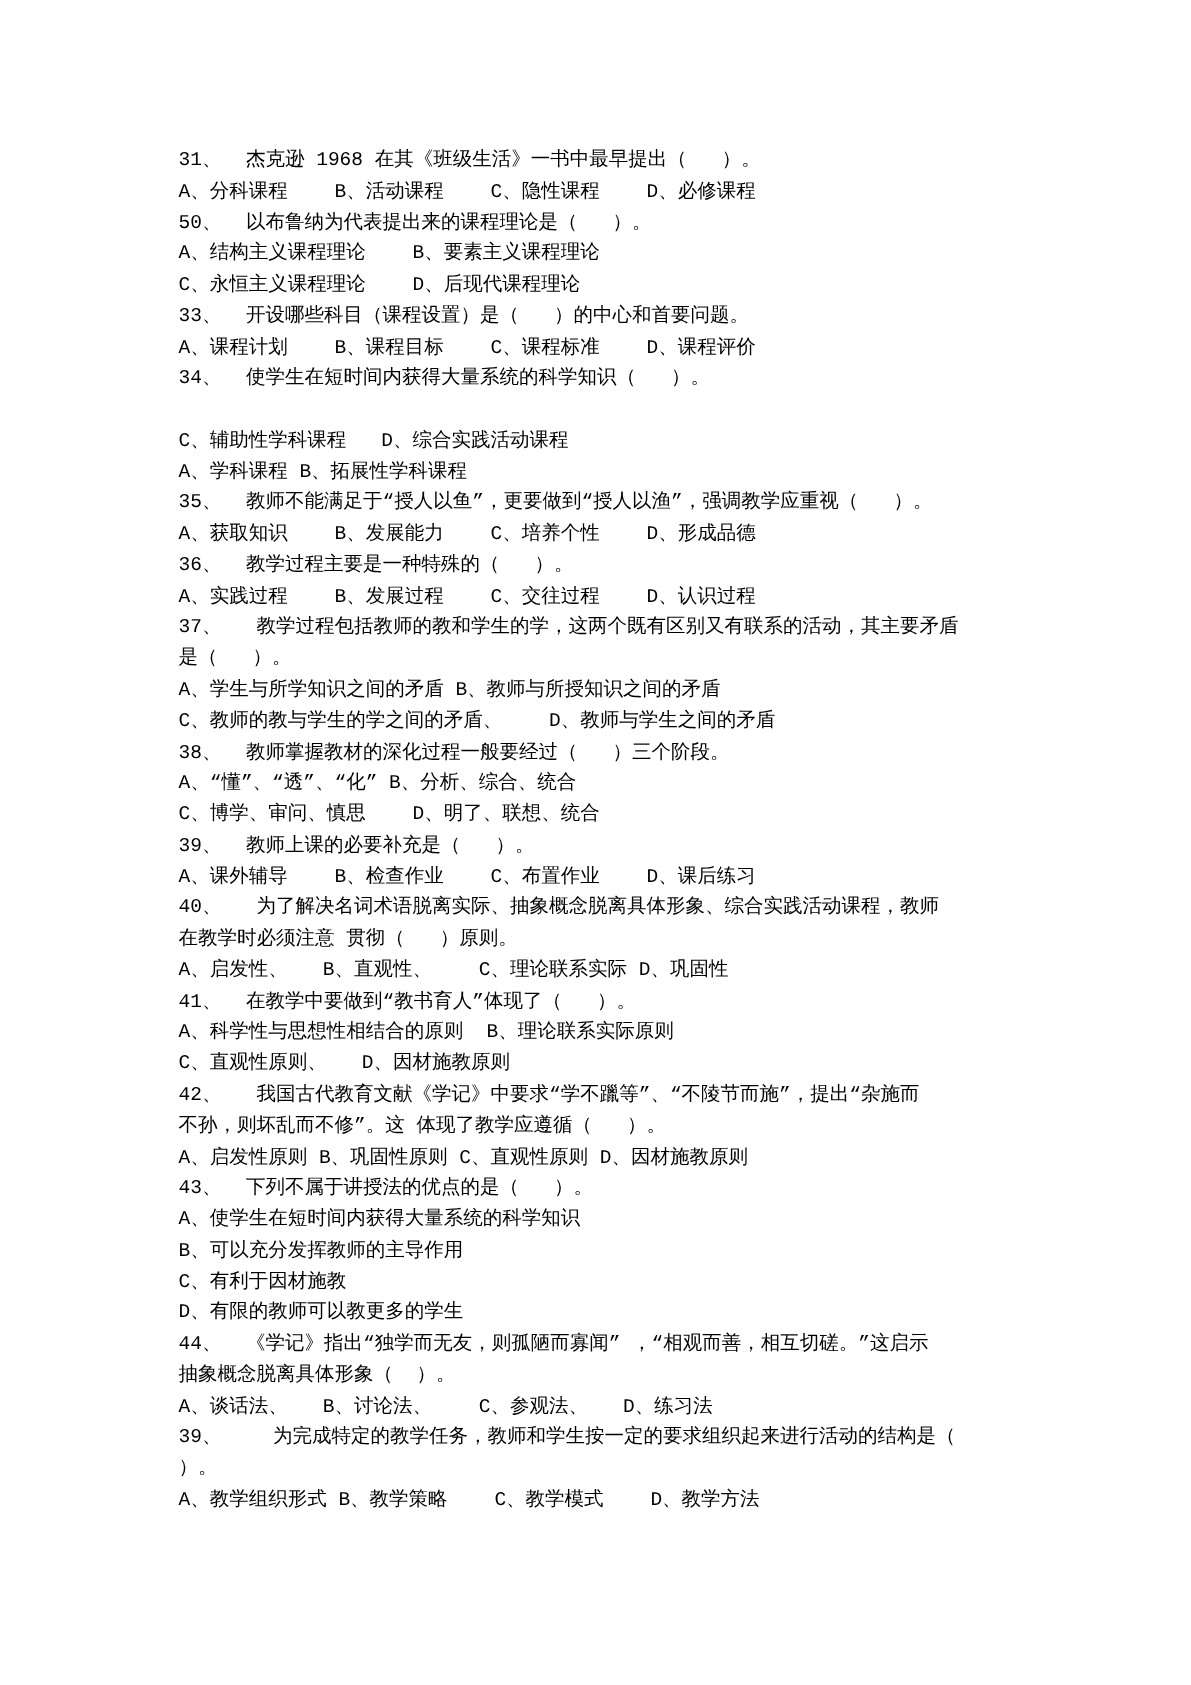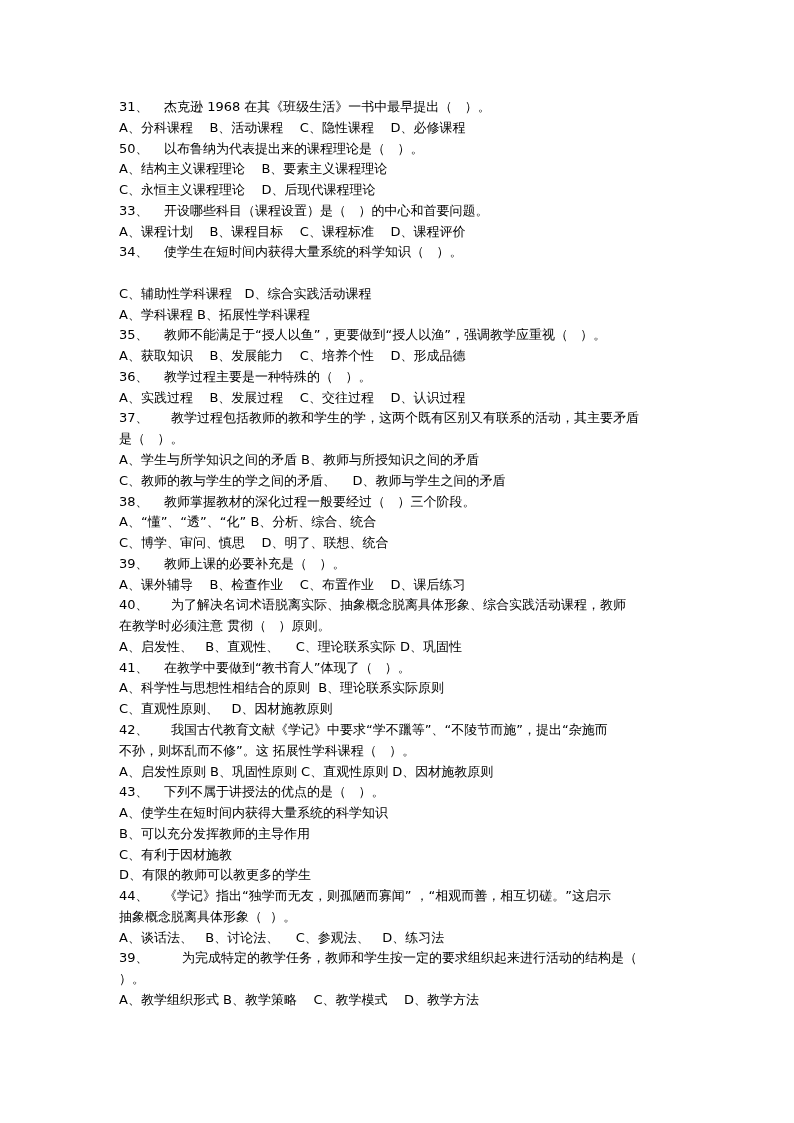--- a/index.html
+++ b/index.html
@@ -13,20 +13,21 @@
       position: relative;
       overflow: hidden;
       font-family: "DejaVu Sans", sans-serif;
       color: #000000;
     }
     .page {
       position: absolute;
       left: 119px;
       top: 97px;
       width: 565px;
+      font-family: Liberation Mono, monospace;
     }
     .line {
       height: 20.77px;
       line-height: 20.77px;
       font-size: 13px;
       white-space: pre;
       letter-spacing: 0px;
     }
     .q-num {
       display: inline-block;
@@ -75,21 +76,21 @@
 
   <div class="line"><span class="q-num wide">40、</span><span>为了解决名词术语脱离实际、抽象概念脱离具体形象、综合实践活动课程，教师</span></div>
   <div class="line">在教学时必须注意 贯彻（   ）原则。</div>
   <div class="line">A、启发性、   B、直观性、    C、理论联系实际 D、巩固性</div>
 
   <div class="line"><span class="q-num">41、</span><span>在教学中要做到“教书育人”体现了（   ）。</span></div>
   <div class="line">A、科学性与思想性相结合的原则  B、理论联系实际原则</div>
   <div class="line">C、直观性原则、   D、因材施教原则</div>
 
   <div class="line"><span class="q-num wide">42、</span><span>我国古代教育文献《学记》中要求“学不躐等”、“不陵节而施”，提出“杂施而</span></div>
-  <div class="line">不孙，则坏乱而不修”。这 拓展性学科课程（   ）。</div>
+  <div class="line">不孙，则坏乱而不修”。这 体现了教学应遵循（   ）。</div>
   <div class="line">A、启发性原则 B、巩固性原则 C、直观性原则 D、因材施教原则</div>
 
   <div class="line"><span class="q-num">43、</span><span>下列不属于讲授法的优点的是（   ）。</span></div>
   <div class="line">A、使学生在短时间内获得大量系统的科学知识</div>
   <div class="line">B、可以充分发挥教师的主导作用</div>
   <div class="line">C、有利于因材施教</div>
   <div class="line">D、有限的教师可以教更多的学生</div>
 
   <div class="line"><span class="q-num">44、</span><span>《学记》指出“独学而无友，则孤陋而寡闻” ，“相观而善，相互切磋。”这启示</span></div>
   <div class="line">抽象概念脱离具体形象（  ）。</div>

